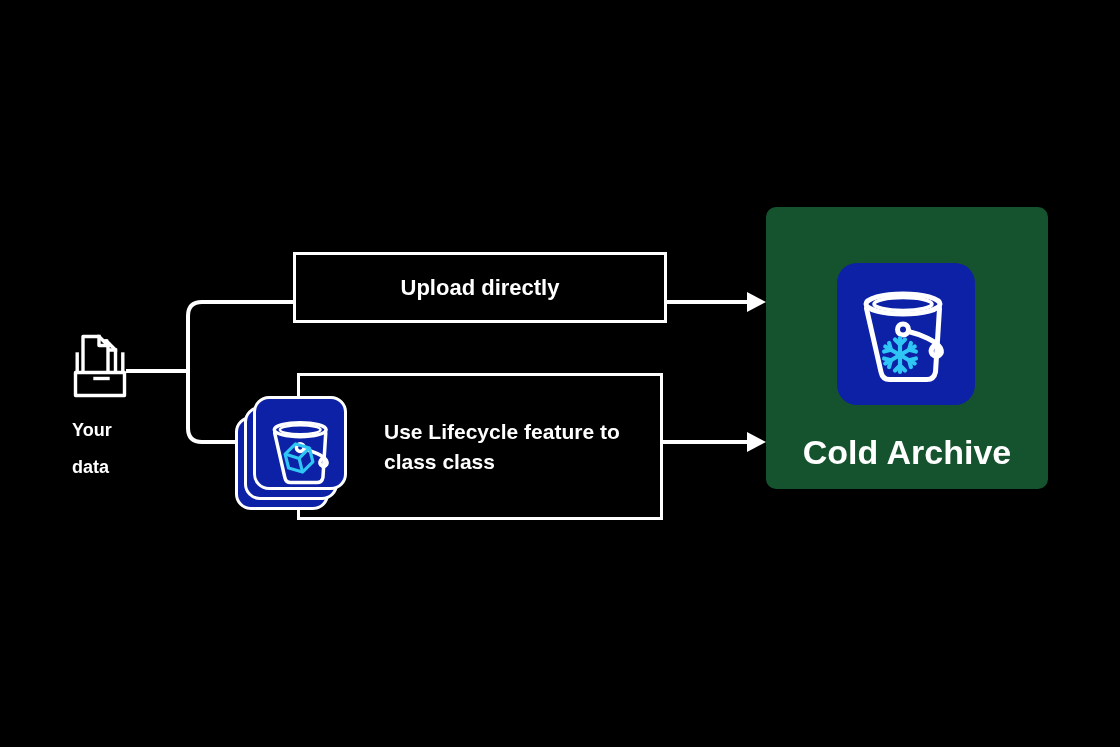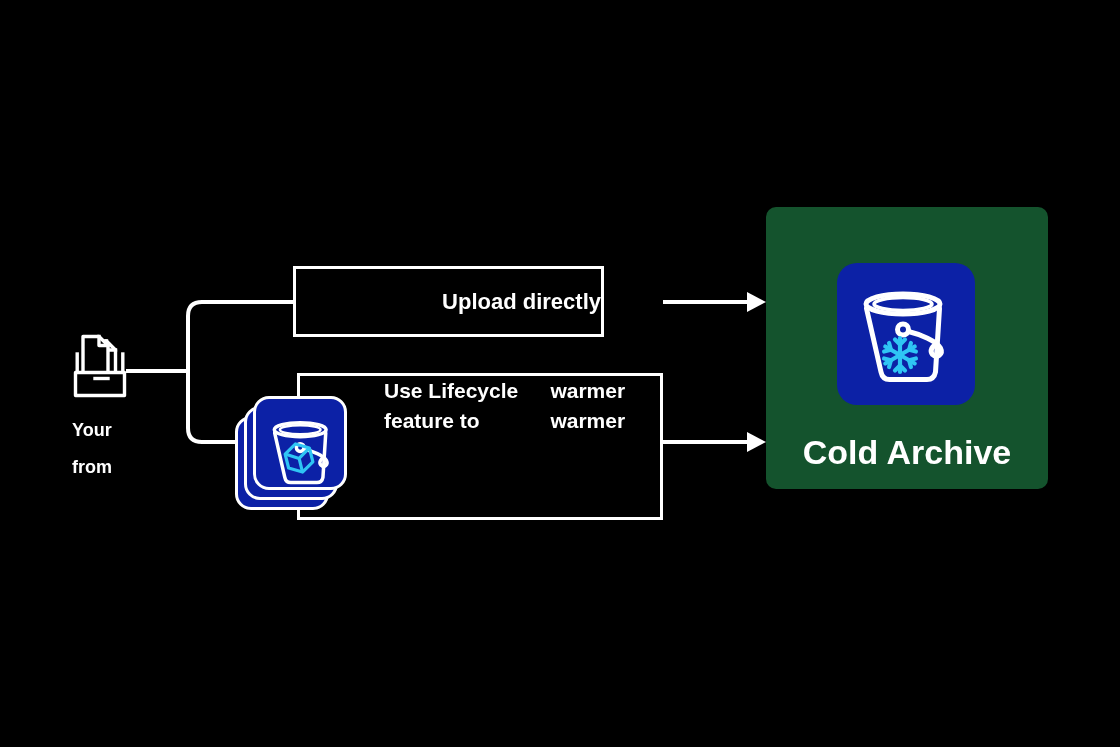--- a/index.html
+++ b/index.html
@@ -9,23 +9,23 @@
   }
   svg{display:block;}
   .connectors{position:absolute;left:0;top:0;z-index:1;pointer-events:none;}
 
   
   .source-icon{position:absolute;left:71px;top:331px;z-index:2;}
   .source-label{position:absolute;left:72px;top:412px;font-size:18px;line-height:37px;z-index:2;}
 
   
   .flow-box{position:absolute;border:3px solid #fff;background:#000;box-sizing:border-box;z-index:2;}
-  .upload-box{left:293px;top:266px;width:311px;height:71px;display:flex;align-items:center;justify-content:flex-end;}
+  .upload-box{left:293px;top:252px;width:374px;height:71px;display:flex;align-items:center;justify-content:center;}
   .upload-box span{font-size:22px;}
-  .lifecycle-box{left:297px;top:373px;width:366px;height:147px;display:flex;flex-direction:row;justify-content:center;padding-left:84px;}
+  .lifecycle-box{left:297px;top:373px;width:366px;height:147px;display:flex;flex-direction:column;justify-content:center;padding-left:84px;}
   .lifecycle-box div{font-size:21px;line-height:30px;}
 
   
   .stack{position:absolute;left:235px;top:396px;width:112px;height:114px;z-index:3;}
   .card{position:absolute;width:94px;height:94px;border:3px solid #fff;border-radius:16px;background:#0c21a6;box-sizing:border-box;}
   .card.back{left:0;top:20px;}
   .card.mid{left:9px;top:10px;}
   .card.front{left:18px;top:0;}
 
   
@@ -59,30 +59,30 @@
       <path d="M12 5.5 H28 L37 14.5 V45 H12 Z"></path>
       <path d="M28 5.5 V14.5 H37" fill="none"></path>
       <path d="M6.2 23 V41" fill="none"></path>
       <path d="M51.8 23 V41" fill="none"></path>
       <rect x="4.5" y="41.5" width="49" height="23"></rect>
       <path d="M24 47.5 H37" fill="none"></path>
     </g>
   </svg>
   <div class="source-label">
     <div>Your</div>
-    <div>from</div>
+    <div>data</div>
   </div>
 
   <div class="flow-box upload-box">
     <span>Upload directly</span>
   </div>
 
   <div class="flow-box lifecycle-box">
     <div>Use Lifecycle feature to</div>
-    <div>warmer warmer</div>
+    <div>class class</div>
   </div>
 
   <div class="stack">
     <div class="card back"></div>
     <div class="card mid"></div>
     <div class="card front">
       <svg width="88" height="88" viewBox="0 0 88 88">
         <g transform="translate(-2,2) scale(0.70)" fill="none" stroke="#fff" stroke-width="5" stroke-linejoin="round" stroke-linecap="round">
           <ellipse cx="66" cy="41" rx="37" ry="10"></ellipse>
           <ellipse cx="66" cy="41" rx="29" ry="6.5" stroke-width="3.6"></ellipse>

